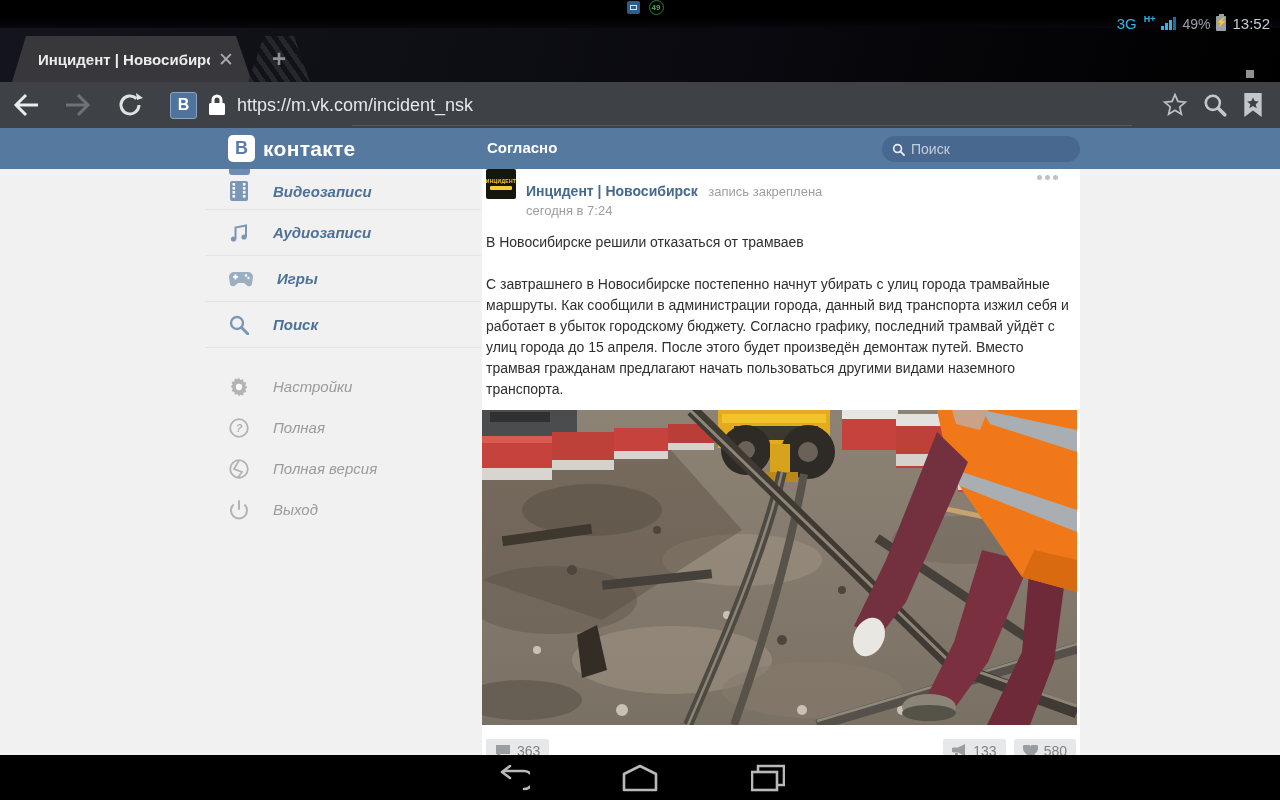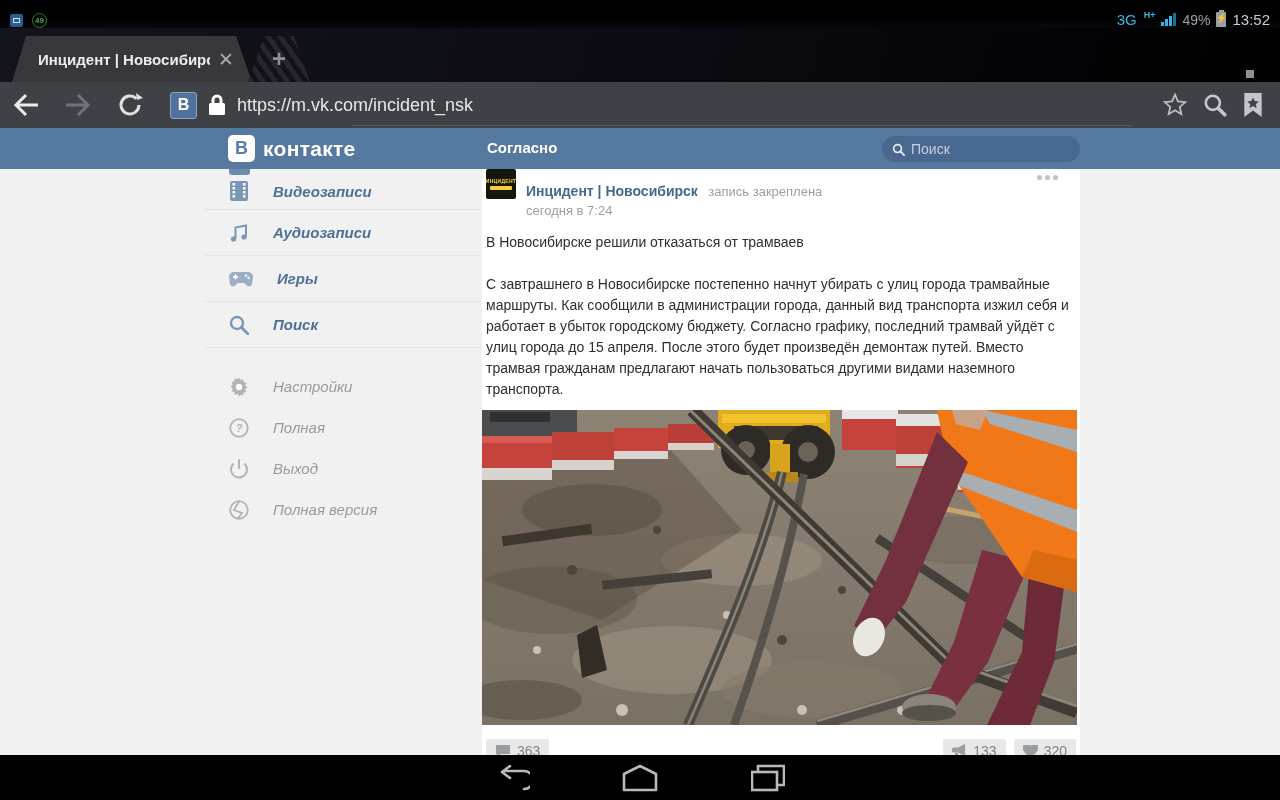--- a/index.html
+++ b/index.html
@@ -2,21 +2,21 @@
 <html><head>
 <meta charset="utf-8">
 <style>
   * { margin:0; padding:0; box-sizing:border-box; }
   html,body { width:1280px; height:800px; overflow:hidden; background:#000; }
   body { font-family:"Liberation Sans", sans-serif; }
   .screen { position:relative; width:1280px; height:800px; background:#f1f1f1; overflow:hidden; }
 
   
   .status-bar { position:absolute; top:0; left:0; width:1280px; height:28px;
-    background:linear-gradient(#000 60%, #07070d); display:flex; align-items:flex-end; z-index:60; }
+    background:linear-gradient(#000 60%, #07070d); display:flex; align-items:center; z-index:60;flex-direction:column; }
   .sb-left { display:flex; align-items:center; gap:9px; padding-left:10px; }
   .sb-app-icon { width:13px; height:13px; background:#2d5d8f; border-radius:2px; display:flex; align-items:center; justify-content:center; }
   .sb-app-icon i { display:block; width:7px; height:5px; border:1px solid #cfe3f5; }
   .sb-batt-badge { width:15px; height:15px; border:1.5px solid #2f7d32; border-radius:50%;
     color:#4caf50; font-size:8px; font-weight:bold; display:flex; align-items:center; justify-content:center; }
   .sb-right { margin-left:auto; display:flex; align-items:center; gap:6px; padding-right:10px; }
   .sb-net { color:#33b5e5; font-size:15px; }
   .sb-netsub { color:#33b5e5; font-size:9px; font-weight:bold; position:relative; top:-5px; margin-left:1px; }
   .sig { display:flex; align-items:flex-end; gap:1px; height:13px; }
   .sig i { display:block; width:3px; background:#33b5e5; }
@@ -268,31 +268,31 @@
       </div>
       <div class="side-item gray">
         <svg width="20" height="20" viewBox="0 0 20 20">
             <circle cx="10" cy="10" r="8.8" fill="none" stroke="#b3b3b3" stroke-width="1.8"></circle>
             <text x="10" y="14" text-anchor="middle" font-size="11" font-weight="bold" fill="#b3b3b3" font-family="Liberation Sans, sans-serif">?</text>
           </svg>
         <span class="lbl-gray">Полная</span>
       </div>
       <div class="side-item gray">
         <svg width="20" height="20" viewBox="0 0 20 20">
+            <circle cx="10" cy="10" r="8.8" fill="none" stroke="#b3b3b3" stroke-width="1.8"></circle>
+            <path d="M10 1.5 L5 10 L13 13 L9 18.5" stroke="#b3b3b3" stroke-width="1.8" fill="none"></path>
+          </svg>
+        <span class="lbl-gray">Полная версия</span>
+      </div>
+      <div class="side-item gray">
+        <svg width="20" height="20" viewBox="0 0 20 20">
             <path d="M4.6 4.6 a8 8 0 1 0 10.8 0" stroke="#b3b3b3" stroke-width="2" fill="none"></path>
             <path d="M10 1 V9" stroke="#b3b3b3" stroke-width="2" stroke-linecap="round"></path>
           </svg>
         <span class="lbl-gray">Выход</span>
-      </div>
-      <div class="side-item gray">
-        <svg width="20" height="20" viewBox="0 0 20 20">
-            <circle cx="10" cy="10" r="8.8" fill="none" stroke="#b3b3b3" stroke-width="1.8"></circle>
-            <path d="M10 1.5 L5 10 L13 13 L9 18.5" stroke="#b3b3b3" stroke-width="1.8" fill="none"></path>
-          </svg>
-        <span class="lbl-gray">Полная версия</span>
       </div>
     </div>
 
     <div class="content">
 
       <div class="post post1">
         <div class="post-head">
           <div class="avatar">
             <span class="av-txt">ИНЦИДЕНТ</span>
             <span class="av-strip"></span>
@@ -439,21 +439,21 @@
             <svg width="15" height="14" viewBox="0 0 15 14">
                 <path d="M13 0 V12 L6 8.5 H2 a2 2 0 0 1 0 -5 H6 Z" fill="#9b9ea1"></path>
                 <rect x="3" y="9" width="3" height="5" fill="#9b9ea1"></rect>
               </svg>
             <span>133</span>
           </div>
           <div class="pill right">
             <svg width="15" height="13" viewBox="0 0 15 13">
                 <path d="M7.5 13 C2 8.5 0 6 0 3.5 A3.5 3.5 0 0 1 7.5 1.8 A3.5 3.5 0 0 1 15 3.5 C15 6 13 8.5 7.5 13 Z" fill="#9b9ea1"></path>
               </svg>
-            <span>320</span>
+            <span>580</span>
           </div>
         </div>
       </div>
 
     </div>
   </div>
 
   <div class="nav-bar">
     <div class="nav-btn">
       <svg width="36" height="26" viewBox="0 0 36 26">

